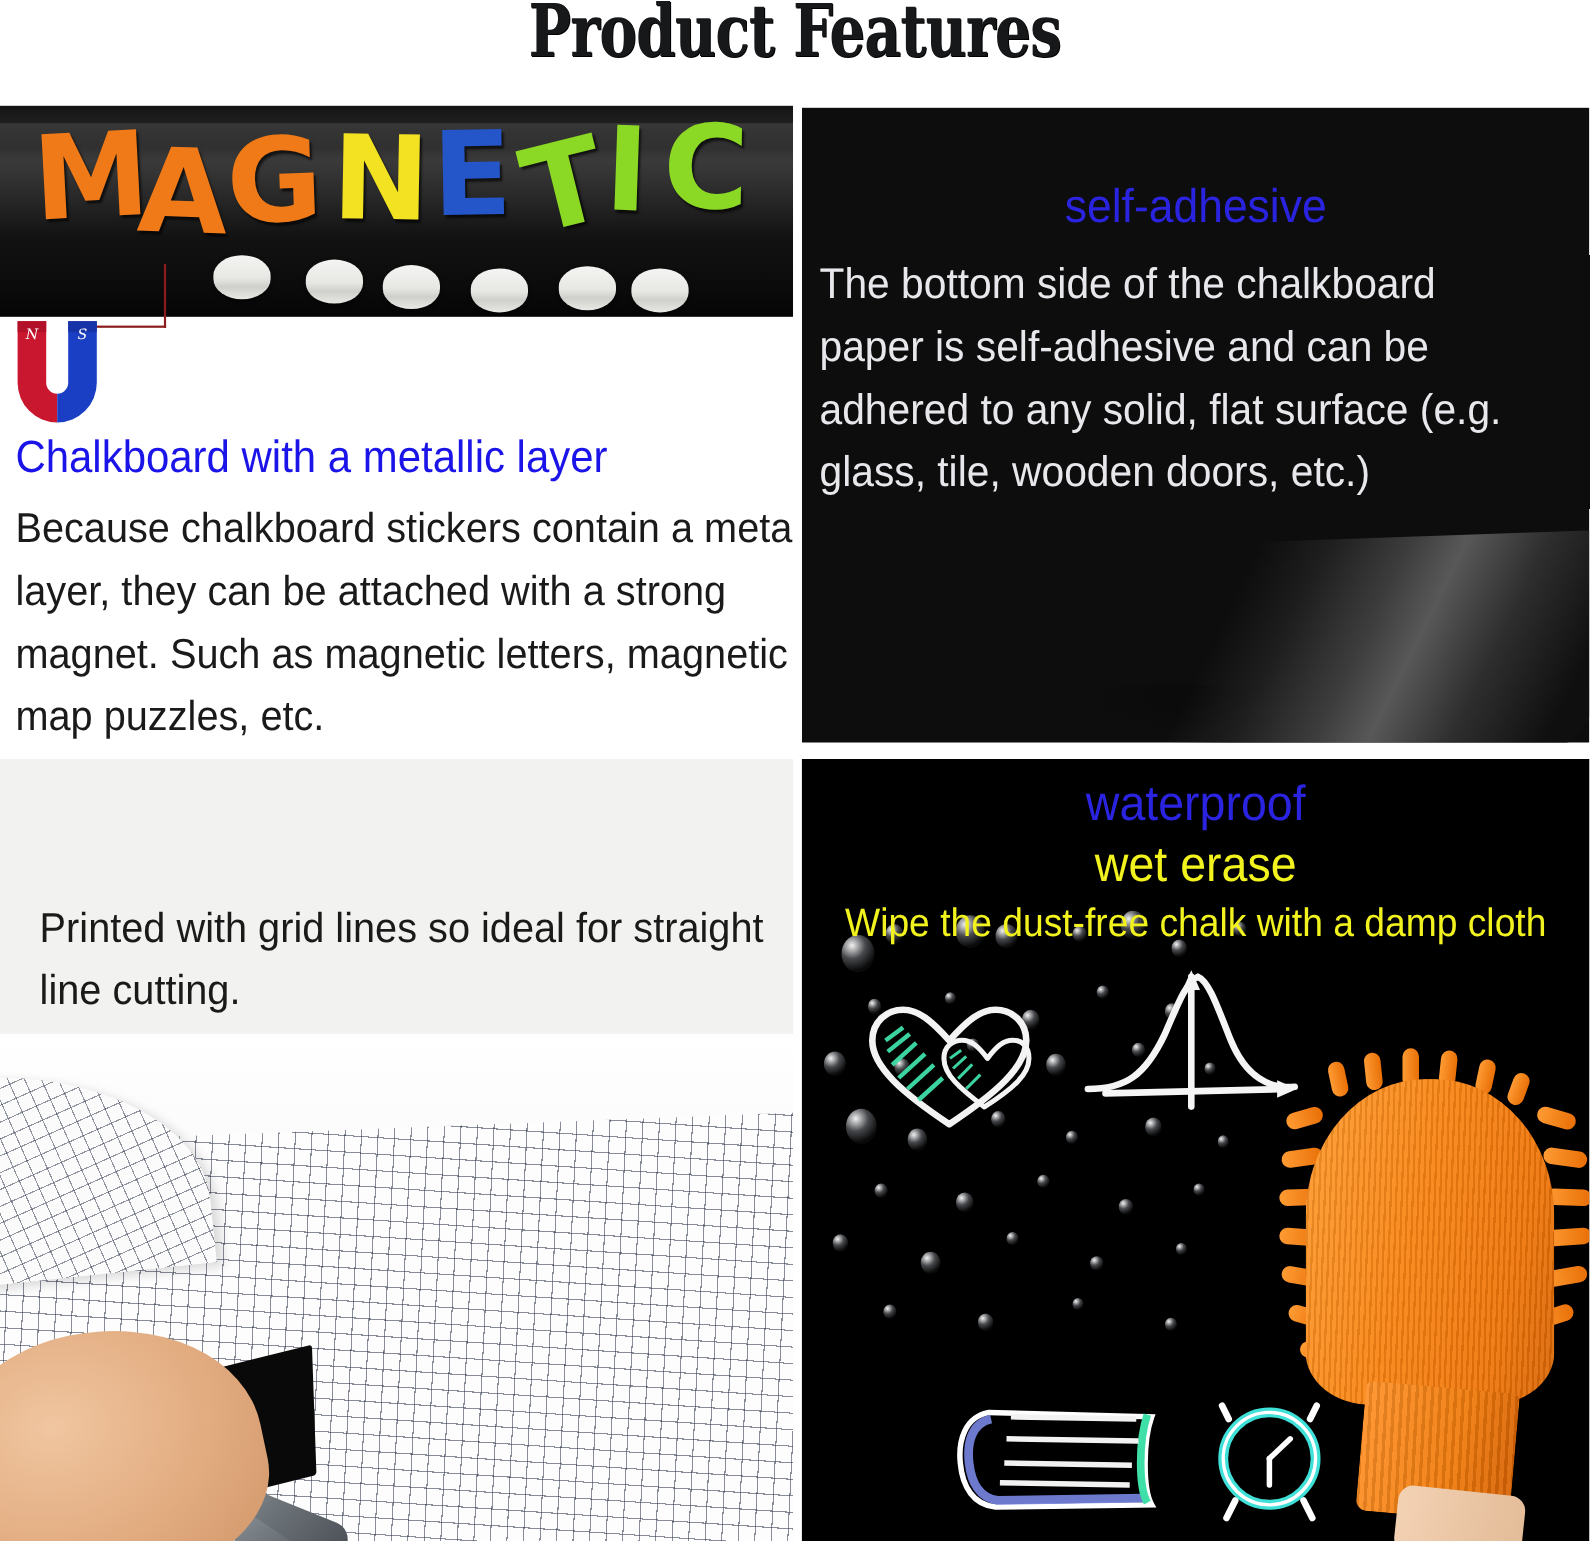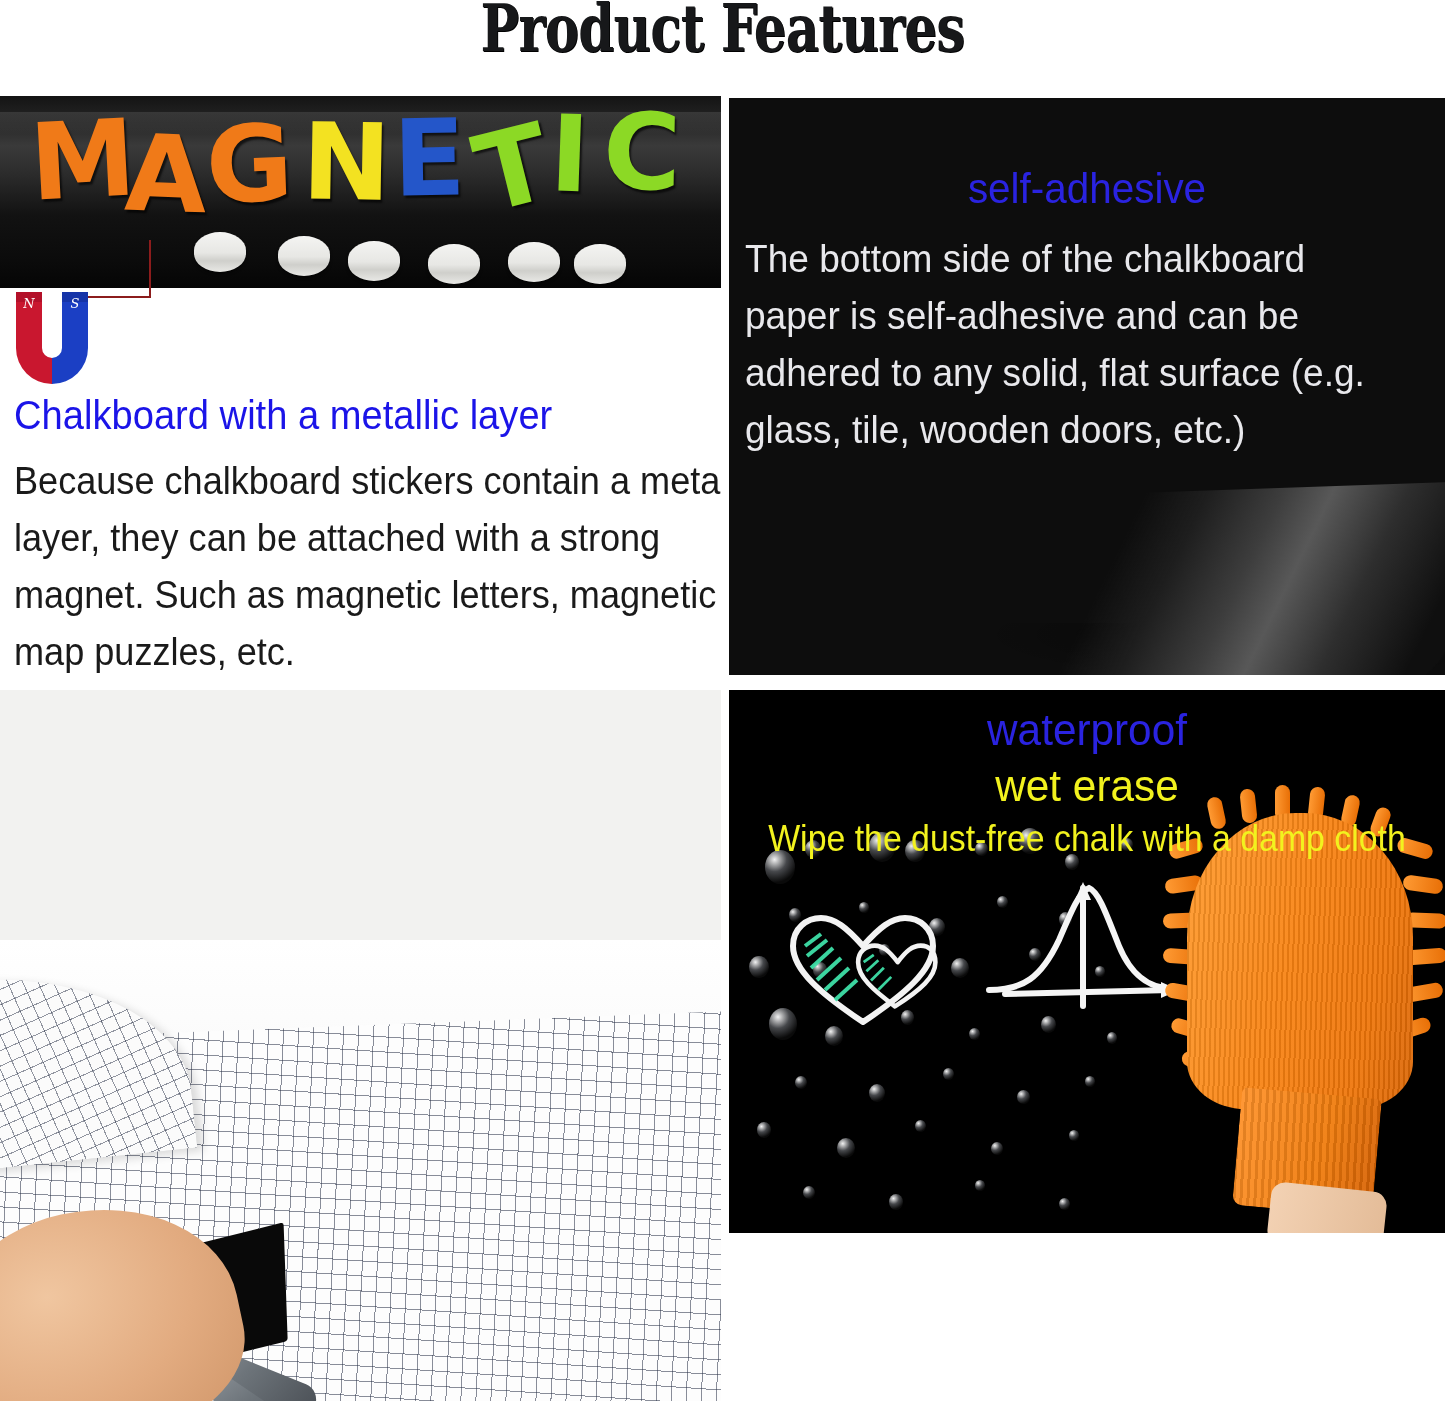--- a/index.html
+++ b/index.html
@@ -38,21 +38,21 @@
     left: 0; top: 96px;
     width: 1445px; height: 1305px;
   }
   .panel {
     position: absolute;
     overflow: hidden;
   }
   .panel-tl { left: 0;    top: 0;   width: 721px; height: 587px; background: #ffffff; }
   .panel-tr { left: 729px; top: 0;   width: 716px; height: 587px; background: #ffffff; }
   .panel-bl { left: 0;    top: 594px; width: 721px; height: 711px; background: #f2f2f0; }
-  .panel-br { left: 729px; top: 594px; width: 716px; height: 543px; background: #000000; }
+  .panel-br { left: 729px; top: 594px; width: 716px; height: 711px; background: #000000; }
 
   
   .mag-photo {
     position: absolute;
     left: 0; top: 0; width: 721px; height: 192px;
     background:
       linear-gradient(to bottom,
         #141414 0%, #242424 12%, #3a3a3a 26%, #2a2a2a 42%,
         #121212 62%, #0b0b0b 86%, #050505 100%);
     overflow: hidden;
@@ -318,20 +318,23 @@
   <div class="panel panel-tr">
     <div class="black-card">
       <div class="heading-blue-dark" style="margin-top:66px;">self-adhesive</div>
       <div class="body-white" style="margin:18px 18px 0 16px;">The bottom side of the chalkboard paper is self-adhesive and can be adhered to any solid, flat surface (e.g. glass, tile, wooden doors, etc.)</div>
       <div class="peel-shadow"></div>
       <div class="peel-curl"></div>
     </div>
   </div>
 
   <div class="panel panel-bl">
+    <div class="panel-text" style="top:126px; padding:0 36px;">
+      <div class="body-black" style="width:700px;">Printed with grid lines so ideal for straight line cutting.</div>
+    </div>
 
     <div class="cut-photo">
       <div class="wall-line"></div>
       <div class="grid-sheet"></div>
       <div class="grid-fold"></div>
       <div class="black-scrap"></div>
       <div class="scissor-blade" style="left:170px; bottom:6px; width:150px; height:34px; transform:rotate(22deg); border-radius:3px 16px 16px 3px;"></div>
       <div class="scissor-blade" style="left:178px; bottom:-18px; width:134px; height:28px; transform:rotate(34deg); border-radius:3px 14px 14px 3px;"></div>
       <div class="hand"></div>
     </div>

